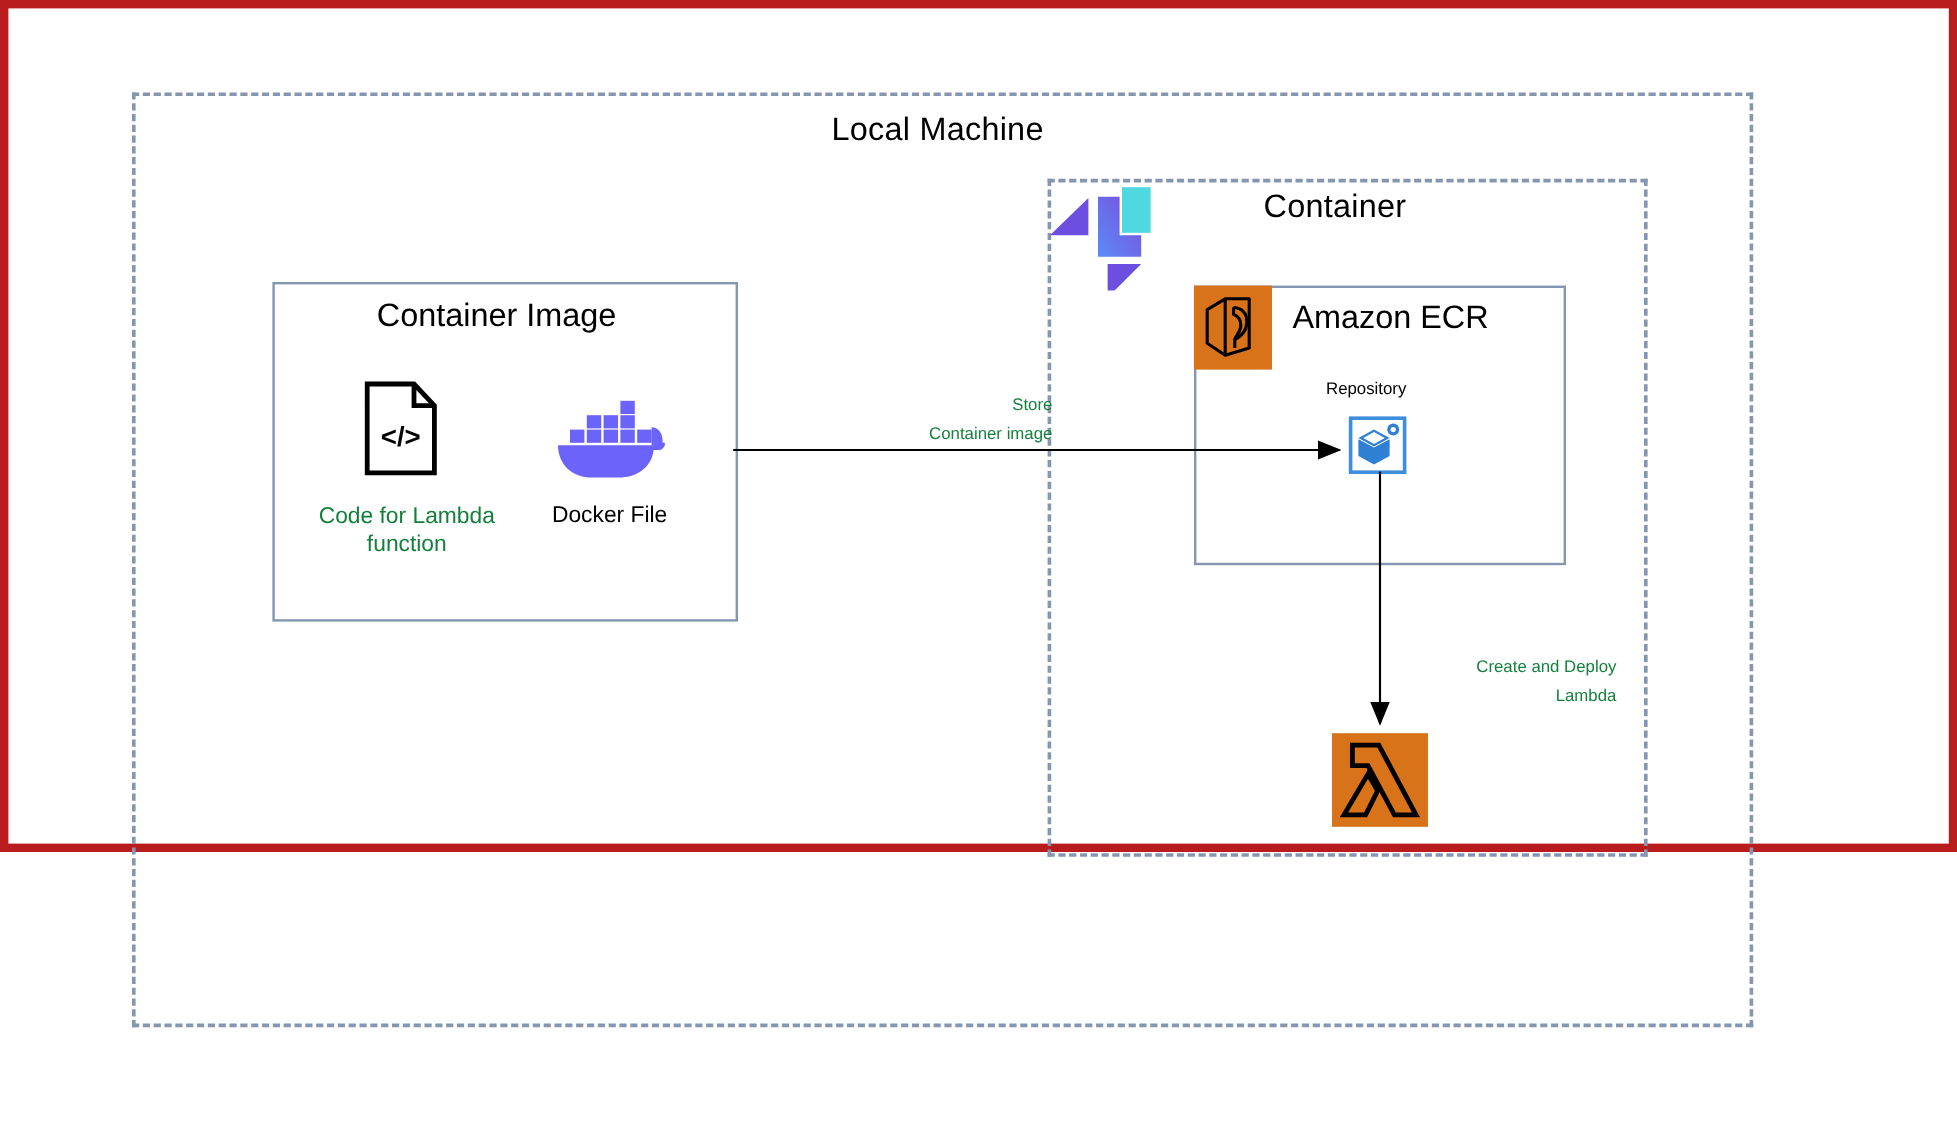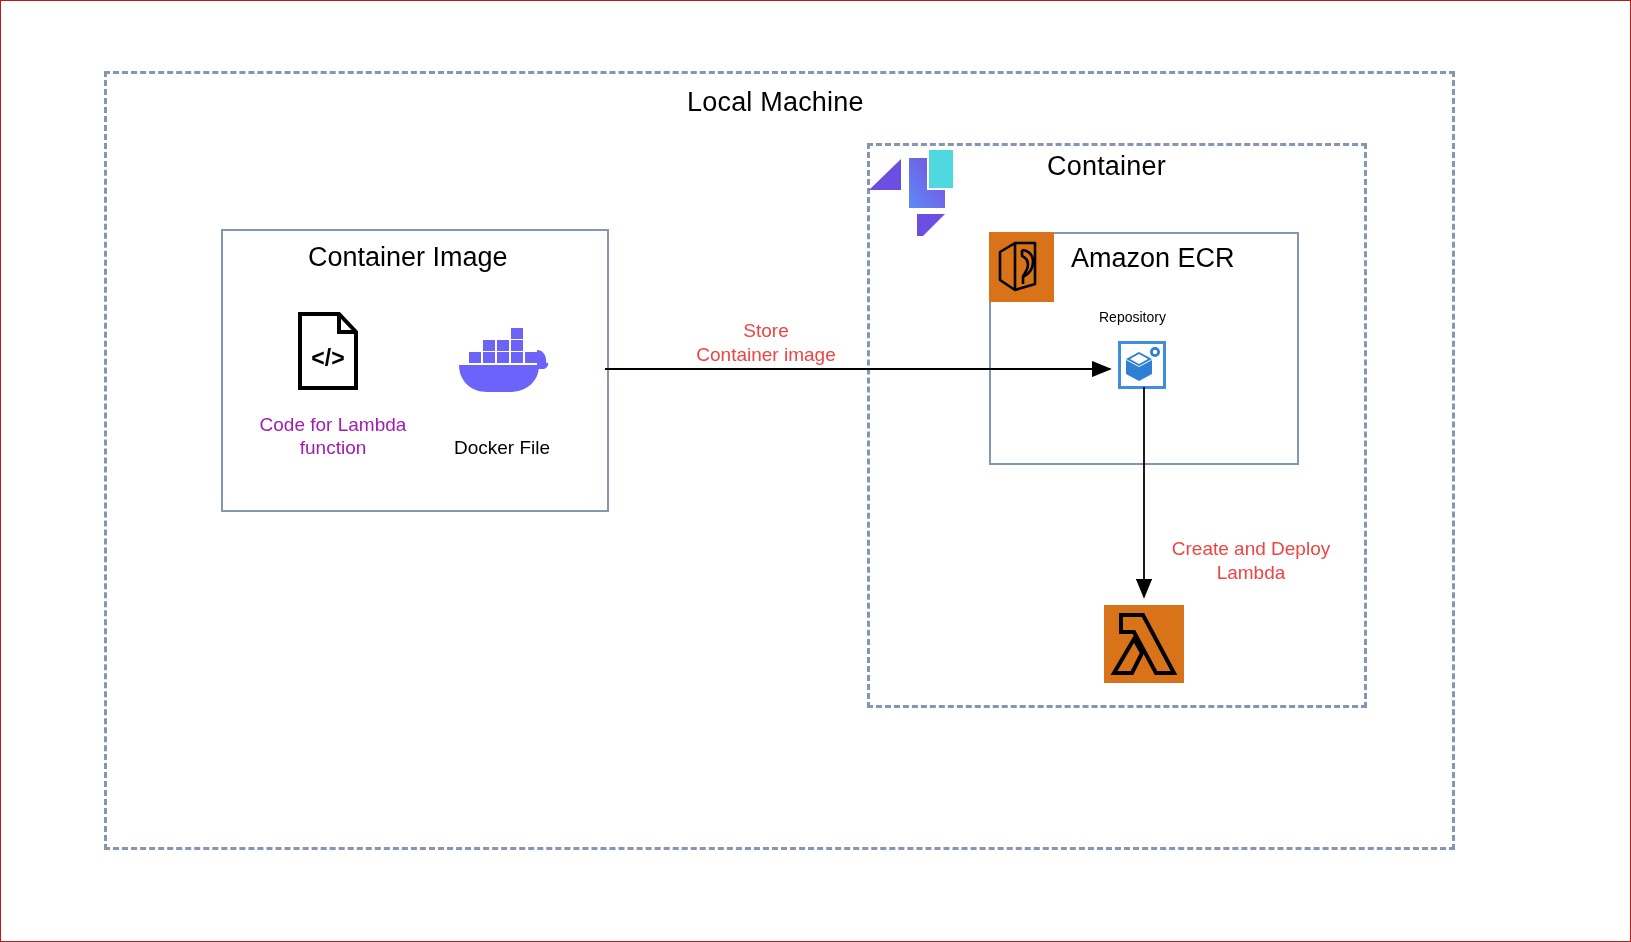--- a/index.html
+++ b/index.html
@@ -13,23 +13,23 @@
     position: relative;
     font-family: "Liberation Sans", sans-serif;
     overflow: hidden;
   }
 
   
   #canvas {
     position: absolute;
     left: 0; top: 0;
     width: 1631px;
-    height: 942px;
+    height: 710px;
     background: #ffffff;
-    border: 1px solid #b91c1c;
+    border: 7px solid #b91c1c;
     box-sizing: border-box;
   }
 
   
   .dashed-box {
     position: absolute;
     border: 3px dashed #8496b0;
     box-sizing: border-box;
     background: transparent;
   }
@@ -146,40 +146,39 @@
     height: 80px;
   }
   #code-file-label {
     position: absolute;
     left: 256px;
     top: 412px;
     width: 152px;
     text-align: center;
     font-size: 19px;
     line-height: 23px;
-    color: #a21caf;
+    color: #15803d;
   }
 
   
   #docker-icon {
     position: absolute;
     left: 452px;
     top: 325px;
     width: 96px;
     height: 68px;
   }
   #docker-label {
     position: absolute;
     left: 425px;
     top: 412px;
     width: 152px;
     text-align: center;
     font-size: 19px;
     color: #000;
-    margin-top: 24px;
   }
 
   
   #lambda-icon {
     position: absolute;
     left: 1103px;
     top: 604px;
     width: 80px;
     height: 78px;
     background: #d9731a;
@@ -198,24 +197,24 @@
   }
   #arrow-deploy {
     left: 1130px;
     top: 386px;
     width: 30px;
     height: 222px;
   }
 
   .arrow-label {
     position: absolute;
-    font-size: 19px;
+    font-size: 14px;
     line-height: 24px;
-    color: #ef4444;
-    text-align: center;
+    color: #15803d;
+    text-align: right;
     white-space: pre-line;
   }
   #store-label {
     left: 660px;
     top: 318px;
     width: 210px;
   }
   #deploy-label {
     left: 1160px;
     top: 536px;

